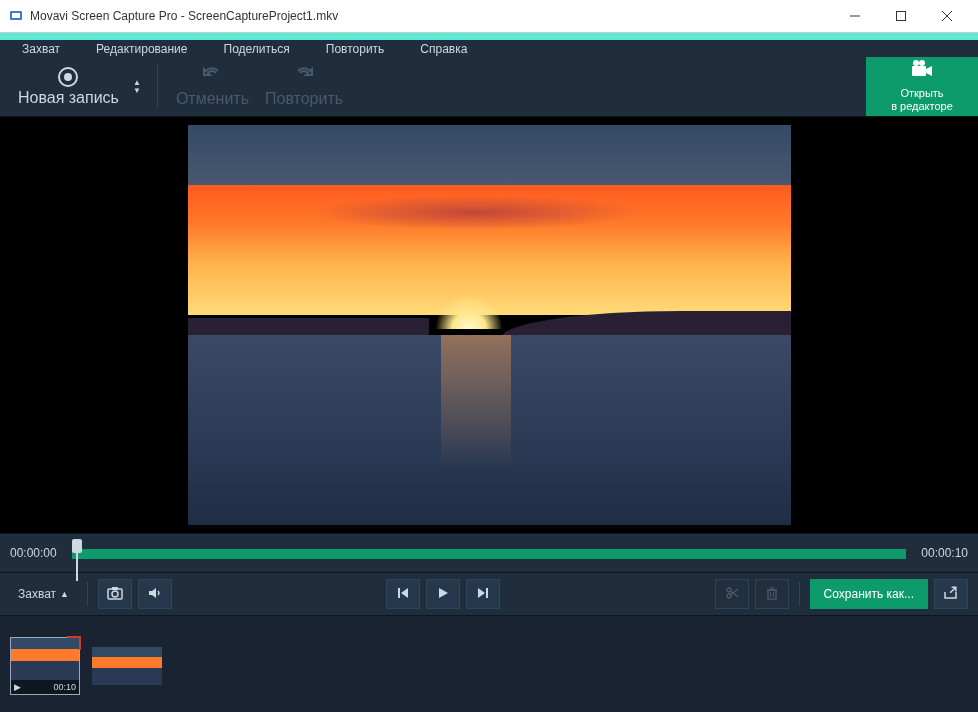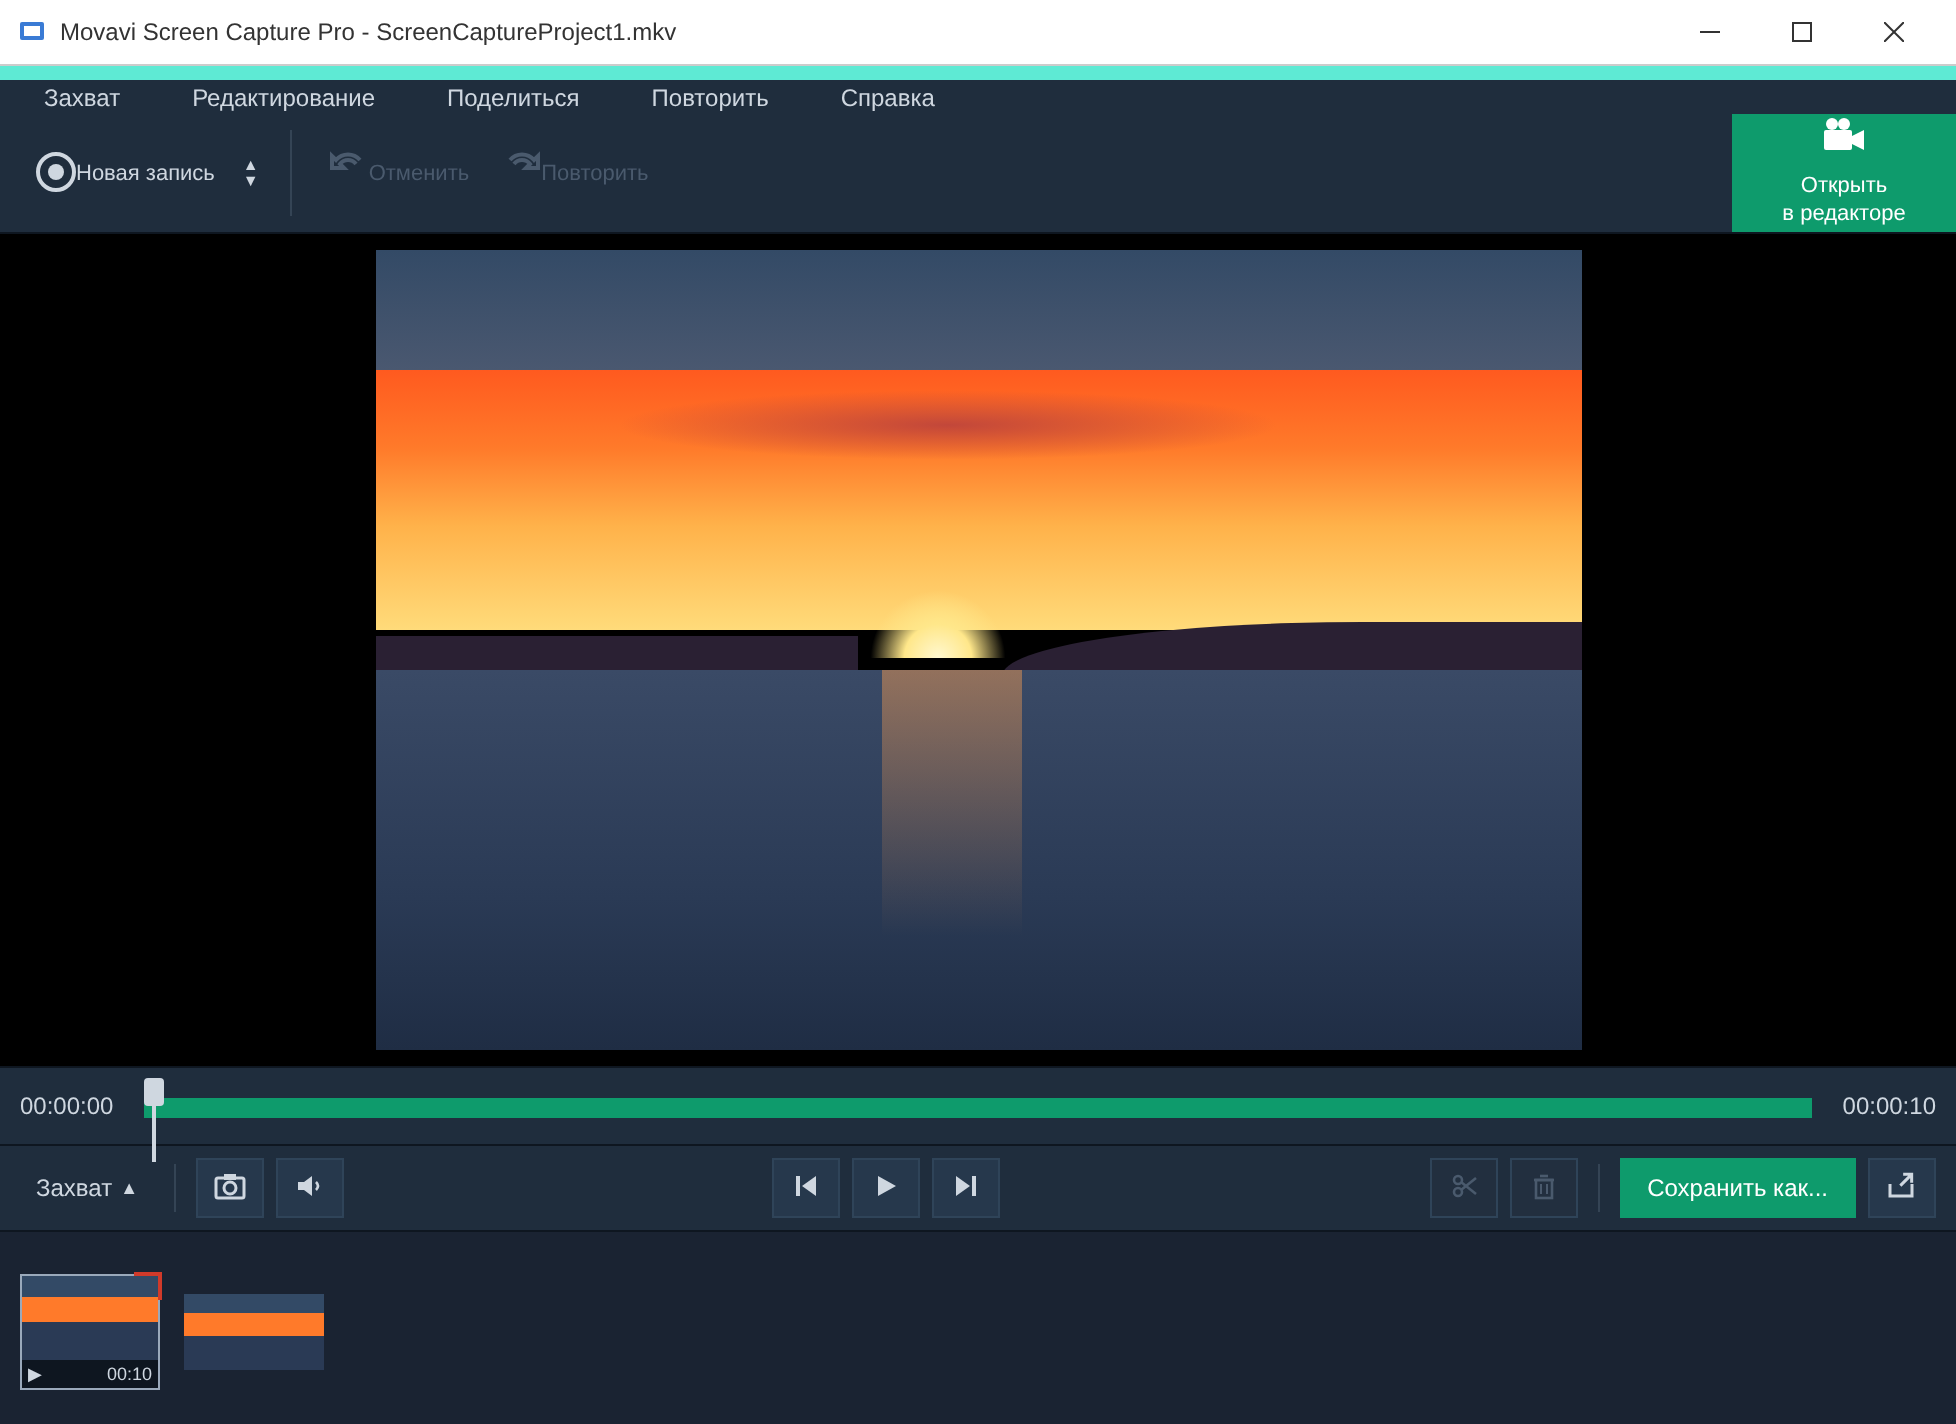--- a/index.html
+++ b/index.html
@@ -11,21 +11,21 @@
 .titlebar .title { font-size: 12px; color: #333; flex: 1; }
 .titlebar .win-btn { width: 46px; height: 30px; display: flex; align-items: center; justify-content: center; font-size: 14px; color: #333; cursor: pointer; }
 
 
 .menubar { height: 24px; background: #1f2d3d; display: flex; align-items: center; padding: 0 4px; border-top: 7px solid #5eead4; }
 .menubar .menu-item { color: #cfd7e0; font-size: 12px; padding: 4px 18px; cursor: pointer; }
 
 
 .toolbar { height: 60px; background: #1f2d3d; display: flex; align-items: stretch; border-bottom: 1px solid #0e1620; }
 .tool-group { display: flex; align-items: center; padding: 0 10px; }
-.tool-btn { display: flex; flex-direction: row; align-items: center; justify-content: center; color: #cfd7e0; font-size: 11px; padding: 4px 8px; cursor: pointer; min-width: 60px; }
+.tool-btn { display: flex; flex-direction: column; align-items: center; justify-content: center; color: #cfd7e0; font-size: 16px; padding: 4px 8px; cursor: pointer; min-width: 60px; }
 .tool-btn.disabled { color: #4a5a6d; cursor: default; }
 .tool-btn .icon { font-size: 18px; margin-bottom: 2px; }
 .tool-sep { width: 1px; background: #344455; margin: 8px 0; }
 .dropdown-carets { display: flex; flex-direction: column; justify-content: center; align-items: center; padding: 0 6px; cursor: pointer; color: #cfd7e0; gap: 2px; }
 .dropdown-carets span { font-size: 8px; line-height: 6px; }
 .spacer { flex: 1; }
 .open-editor { background: #0e9b6c; color: #fff; display: flex; flex-direction: column; align-items: center; justify-content: center; width: 112px; font-size: 11px; line-height: 1.2; cursor: pointer; text-align: center; }
 .open-editor .icon { font-size: 20px; margin-bottom: 2px; }
 
 

